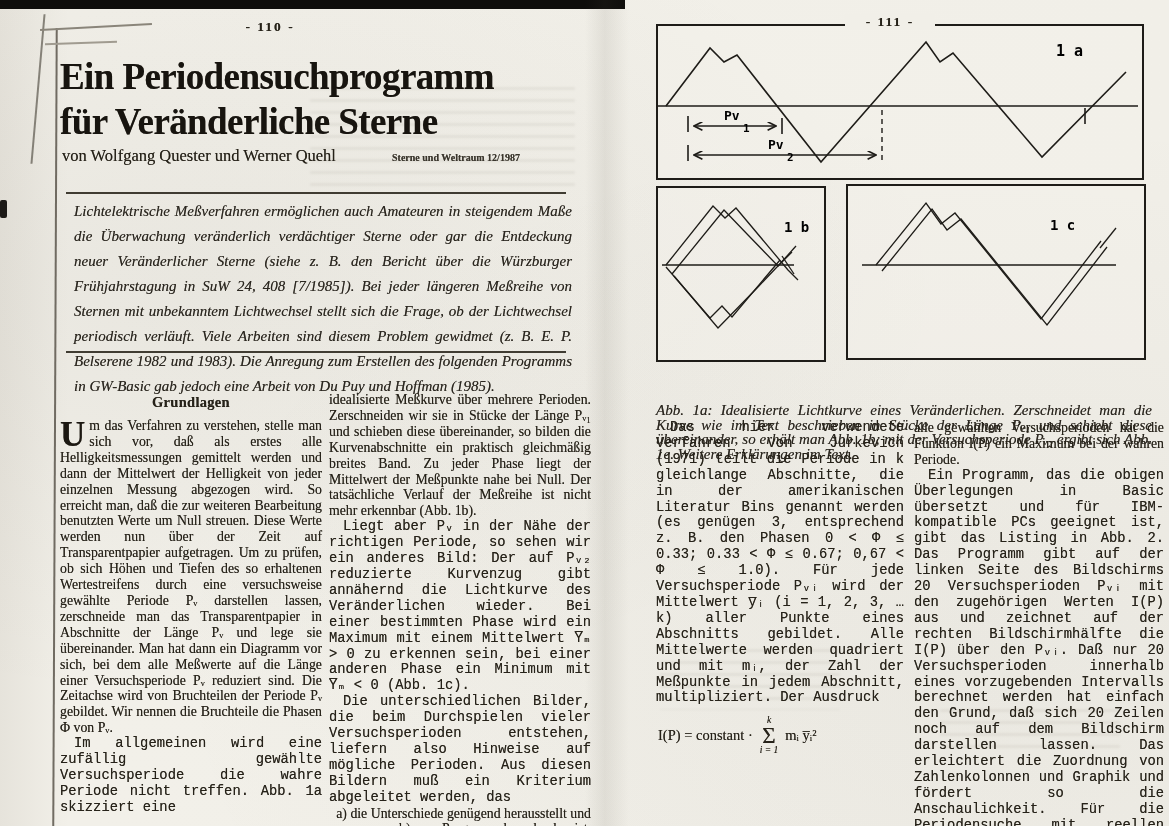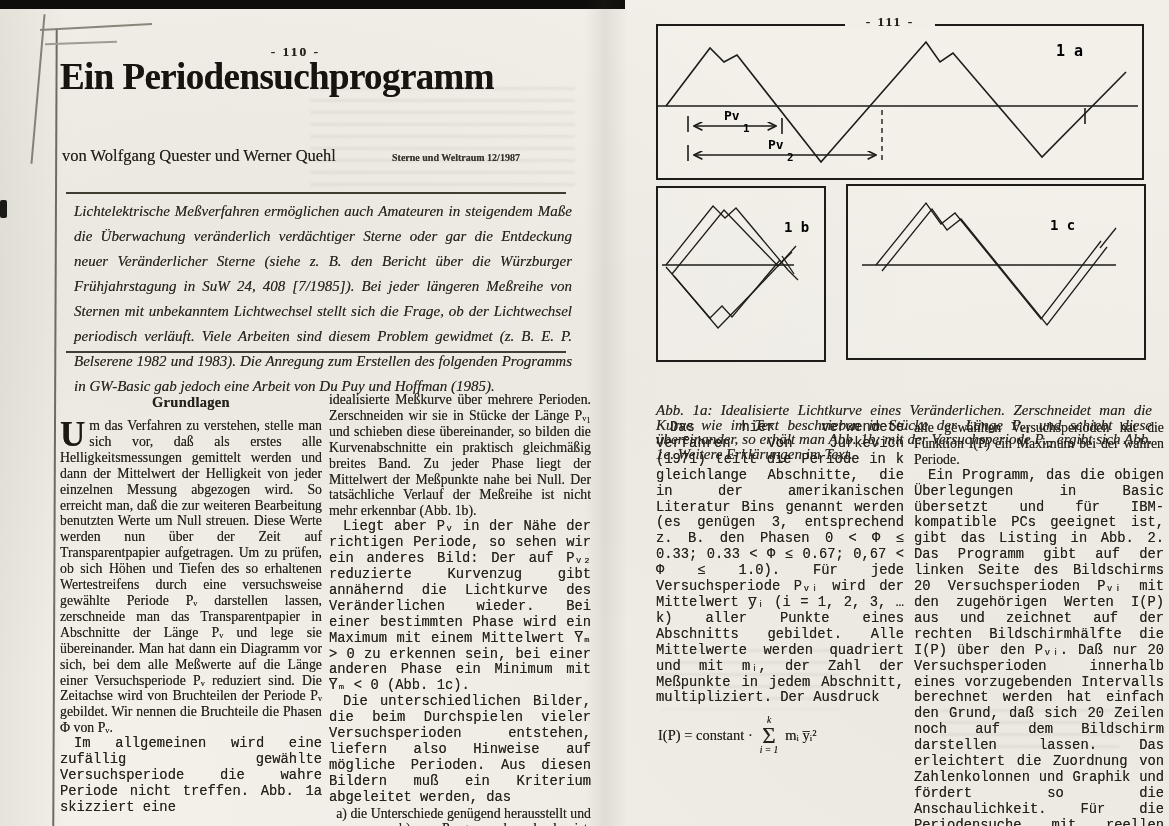--- a/index.html
+++ b/index.html
@@ -50,24 +50,25 @@
   <div class="abs edge" style="left:54px;top:28px;width:2px;height:798px;transform:rotate(0.25deg);opacity:.85;"></div>
   <div class="abs edge" style="left:37px;top:14px;width:2px;height:150px;transform:rotate(5deg);opacity:.7;"></div>
   <div class="abs" style="left:40px;top:26px;width:112px;height:2px;background:#8a857a;transform:rotate(-3deg);"></div>
   <div class="abs" style="left:45px;top:42px;width:72px;height:2px;background:#a09b90;transform:rotate(-2deg);"></div>
   <div class="abs" style="left:0;top:200px;width:7px;height:18px;background:#1c1a17;border-radius:2px;"></div>
   <div class="abs" style="left:585px;top:0;width:44px;height:826px;background:linear-gradient(90deg,transparent,rgba(90,85,72,0.10) 45%,transparent);"></div>
   <div class="abs smudge" style="left:310px;top:78px;width:265px;height:110px;"></div>
   <div class="abs smudge" style="left:660px;top:640px;width:180px;height:70px;"></div>
   <div class="abs smudge" style="left:940px;top:700px;width:180px;height:55px;"></div>
 
-  <div class="abs pagenum soft" style="left:220px;top:44px;width:100px;text-align:right;">- 110 -</div>
+  <div class="abs pagenum soft" style="left:220px;top:19px;width:100px;">- 110 -</div>
 
   <div class="abs title soft" style="left:60px;top:54px;width:520px;">
     <div>Ein Periodensuchprogramm</div>
+    <div>für Veränderliche Sterne</div>
   </div>
 
   <div class="abs byline soft" style="left:62px;top:146px;width:320px;">von Wolfgang Quester und Werner Quehl</div>
   <div class="abs journal soft" style="left:392px;top:152px;width:170px;">Sterne und Weltraum 12/1987</div>
 
   <div class="abs rule" style="left:66px;top:192px;width:500px;"></div>
   <div class="abs abstract soft" style="left:74px;top:199px;width:498px;">Lichtelektrische Meßverfahren ermöglichen auch Amateuren in steigendem Maße die Überwachung veränderlich verdächtiger Sterne oder gar die Entdeckung neuer Veränderlicher Sterne (siehe z. B. den Bericht über die Würzburger Frühjahrstagung in SuW 24, 408 [7/1985]). Bei jeder längeren Meßreihe von Sternen mit unbekanntem Lichtwechsel stellt sich die Frage, ob der Lichtwechsel periodisch verläuft. Viele Arbeiten sind diesem Problem gewidmet (z. B. E. P. Belserene 1982 und 1983). Die Anregung zum Erstellen des folgenden Programms in GW-Basic gab jedoch eine Arbeit von Du Puy und Hoffman (1985).</div>
   <div class="abs rule" style="left:66px;top:351px;width:500px;"></div>
 
   <div class="abs heading soft" style="left:60px;top:394px;width:262px;">Grundlagen</div>

